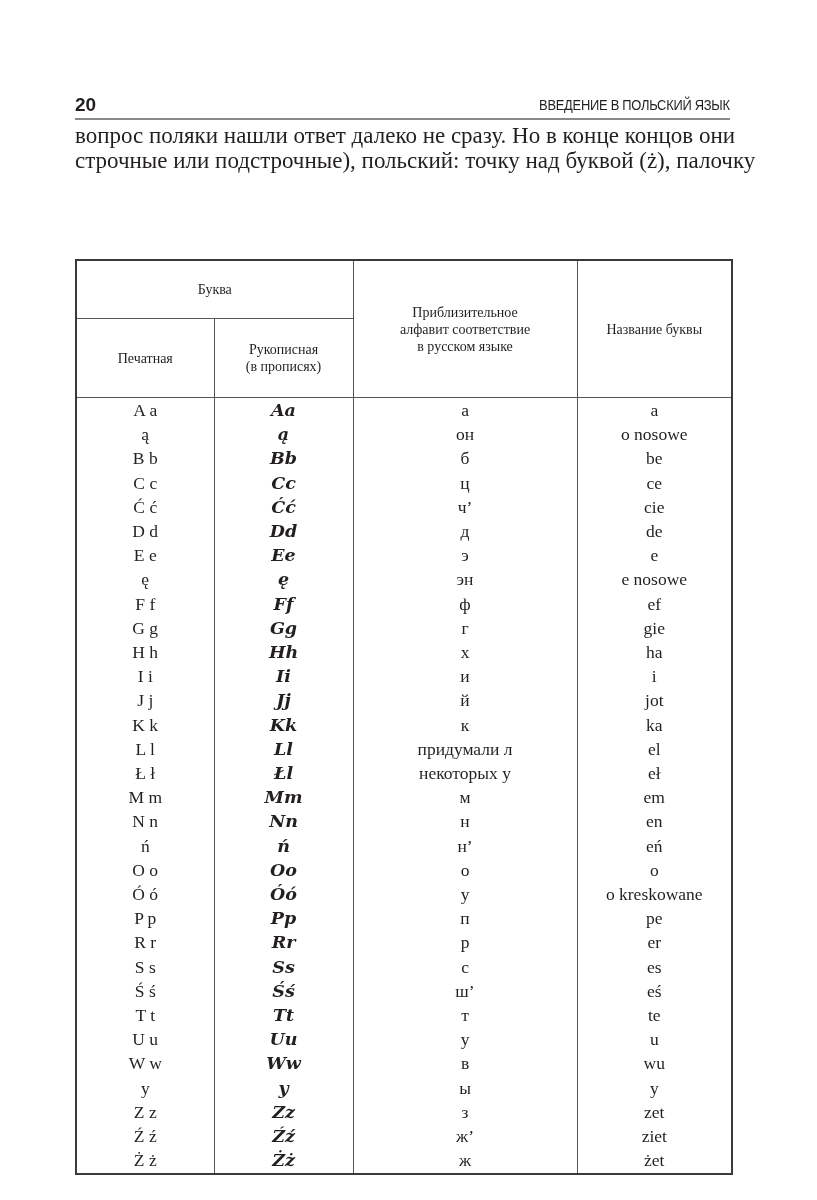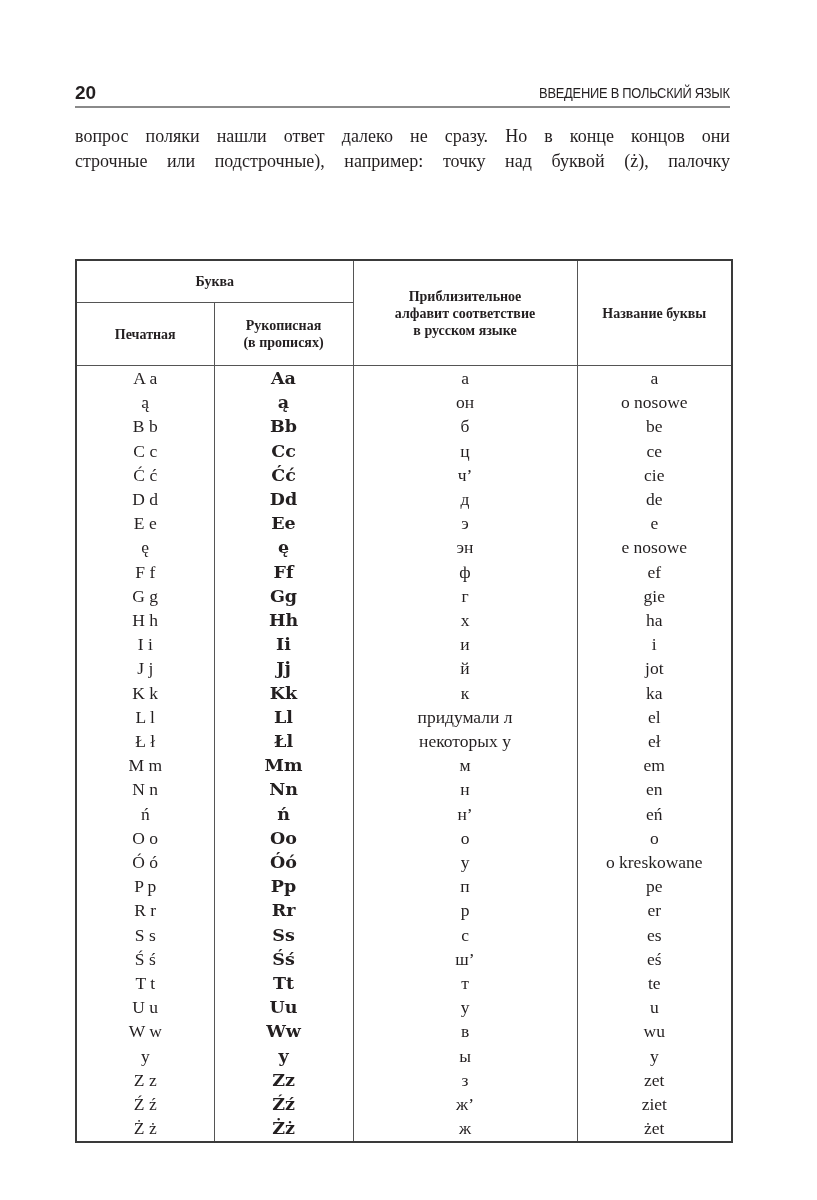--- a/index.html
+++ b/index.html
@@ -1,39 +1,39 @@
 <!DOCTYPE html>
 <html><head>
 <meta charset="utf-8">
 <style>
   html, body { margin:0; padding:0; background:#ffffff; }
   body { width:817px; height:1200px; position:relative; overflow:hidden; color:#231f20; }
-  .header { position:absolute; left:75px; top:80px; width:655px; height:26px; border-bottom:2px solid #8a8a8a; }
+  .header { position:absolute; left:75px; top:92px; width:655px; height:26px; border-bottom:2px solid #8a8a8a; }
   .page-num { position:absolute; left:0; top:2px; font-family:"Liberation Sans", sans-serif; font-weight:bold; font-size:19px; color:#231f20; }
   .running-title { position:absolute; right:0; top:4px; font-family:"Liberation Sans", sans-serif; font-size:15px; letter-spacing:-0.3px; transform:scaleX(0.86); transform-origin:right center; color:#231f20; }
-  .body-text { position:absolute; left:75px; top:124px; width:655px; font-family:"Liberation Serif", serif; font-size:18px; line-height:24.6px; text-align:justify; color:#231f20; }
+  .body-text { position:absolute; left:75px; top:124px; width:655px; font-family:"Liberation Serif", serif; font-size:23px; line-height:24.6px; text-align:justify; color:#231f20; }
   .body-text .line { display:block; text-align:justify; text-align-last:justify; white-space:nowrap; }
   table.alphabet { position:absolute; left:75px; top:259px; width:656px; border-collapse:collapse; border:2px solid #3a3a3a; font-family:"Liberation Serif", serif; color:#231f20; table-layout:fixed; }
-  table.alphabet th { font-weight:bold; font-size:14px; line-height:17px; border:1px solid #555; text-align:center; padding:8px; }
+  table.alphabet th { font-weight:normal; font-size:14px; line-height:17px; border:1px solid #555; text-align:center; padding:16px; }
   table.alphabet td { font-size:17.5px; text-align:center; padding:0; height:24.2px; line-height:24.2px; border-left:1px solid #555; border-right:1px solid #555; }
   table.alphabet thead tr.r1 th { height:25px; }
   table.alphabet thead tr.r2 th { height:46px; }
-  td.hand { font-family:"DejaVu Serif", serif; font-weight:bold; font-size:14px; }
+  td.hand { font-family:"DejaVu Serif", serif; font-weight:bold; font-style:italic; font-size:14px; }
 </style>
 </head>
 <body>
 
 <div class="header">
   <span class="page-num">20</span>
   <span class="running-title">ВВЕДЕНИЕ В ПОЛЬСКИЙ ЯЗЫК</span>
 </div>
 
 <div class="body-text">
   <span class="line">вопрос поляки нашли ответ далеко не сразу. Но в конце концов они</span>
-  <span class="line">строчные или подстрочные), например: точку над буквой (ż), палочку</span>
+  <span class="line">строчные или подстрочные), польский: точку над буквой (ż), палочку</span>
 </div>
 
 <table class="alphabet">
   <colgroup>
     <col style="width:138px">
     <col style="width:139px">
     <col style="width:224px">
     <col style="width:155px">
   </colgroup>
   <thead>

